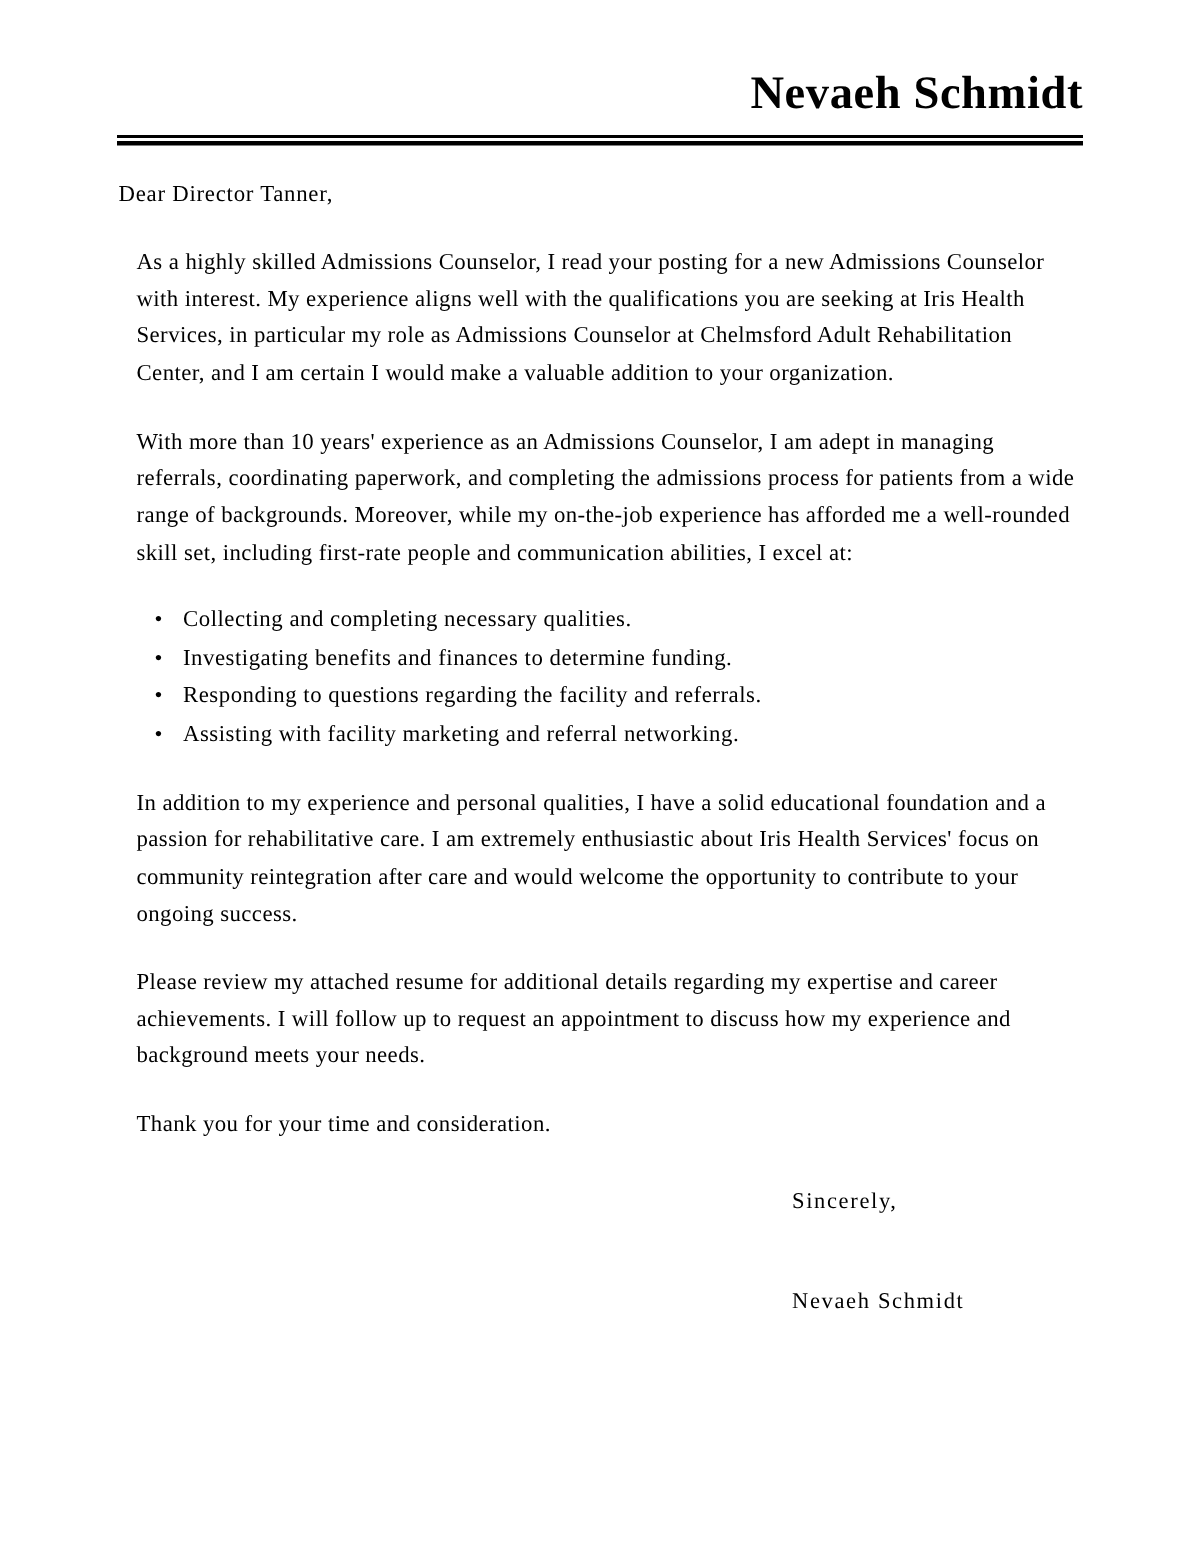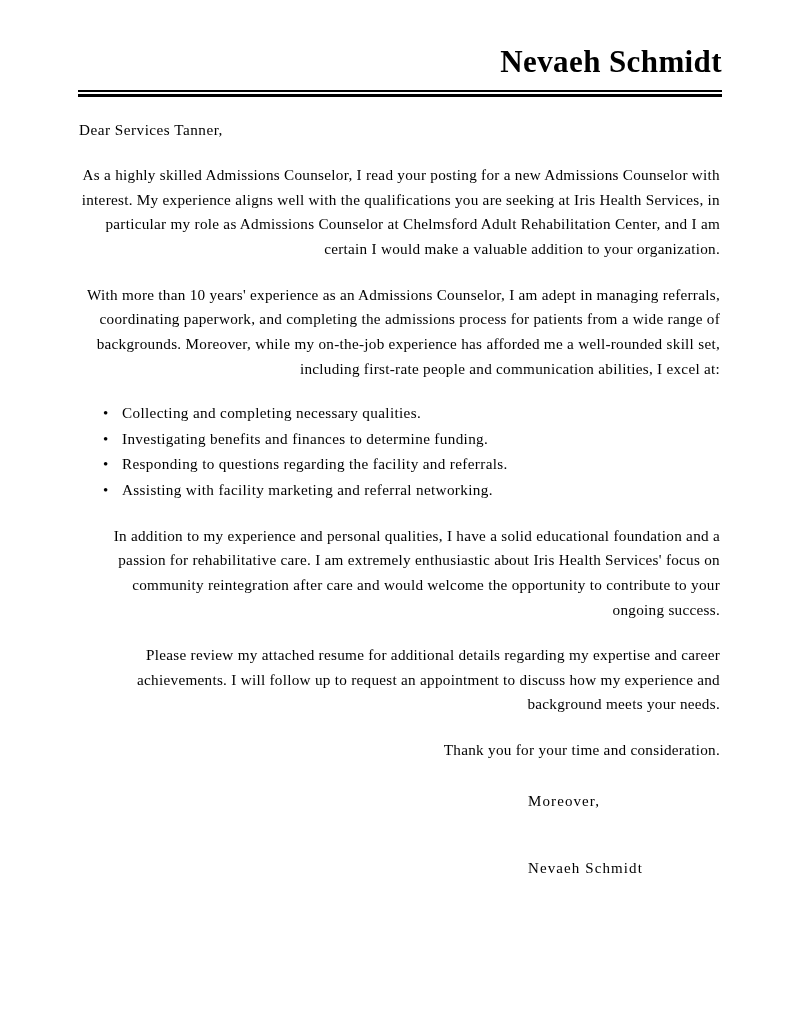--- a/index.html
+++ b/index.html
@@ -77,22 +77,22 @@
     line-height: 1.62;
     letter-spacing: 0.28px;
   }
 
   .salutation {
     margin: 21px 0 0 0;
     letter-spacing: 0.5px;
   }
 
   .body-paragraph {
-    margin: 21px 0 0 2px;
-    text-align: right;
+    margin: 21px 0 0 12px;
+    text-align: left;
   }
 
   .skills-list {
     list-style: none;
     margin: 20px 0 0 0;
     padding: 0;
   }
 
   .skills-list li {
     position: relative;
@@ -139,21 +139,21 @@
     <div class="rule-group">
       <div class="rule-thin"></div>
       <div class="rule-gap"></div>
       <div class="rule-thick"></div>
     </div>
 
   </header>
 
   <main class="letter-body">
 
-    <p class="salutation">Dear Services Tanner,</p>
+    <p class="salutation">Dear Director Tanner,</p>
 
     <p class="body-paragraph">As a highly skilled Admissions Counselor, I read your posting for a new Admissions Counselor with interest. My experience aligns well with the qualifications you are seeking at Iris Health Services, in particular my role as Admissions Counselor at Chelmsford Adult Rehabilitation Center, and I am certain I would make a valuable addition to your organization.</p>
 
     <p class="body-paragraph">With more than 10 years' experience as an Admissions Counselor, I am adept in managing referrals, coordinating paperwork, and completing the admissions process for patients from a wide range of backgrounds. Moreover, while my on-the-job experience has afforded me a well-rounded skill set, including first-rate people and communication abilities, I excel at:</p>
 
     <ul class="skills-list">
       <li>
         <span class="bullet-dot">•</span>
         <span>Collecting and completing necessary qualities.</span>
       </li>
@@ -171,18 +171,18 @@
       </li>
     </ul>
 
     <p class="body-paragraph">In addition to my experience and personal qualities, I have a solid educational foundation and a passion for rehabilitative care. I am extremely enthusiastic about Iris Health Services' focus on community reintegration after care and would welcome the opportunity to contribute to your ongoing success.</p>
 
     <p class="body-paragraph">Please review my attached resume for additional details regarding my expertise and career achievements. I will follow up to request an appointment to discuss how my experience and background meets your needs.</p>
 
     <p class="body-paragraph">Thank you for your time and consideration.</p>
 
     <div class="signature-block">
-      <p class="closing-salutation">Moreover,</p>
+      <p class="closing-salutation">Sincerely,</p>
       <p class="signature-name">Nevaeh Schmidt</p>
     </div>
 
   </main>
 </div>
 
 </body></html>

